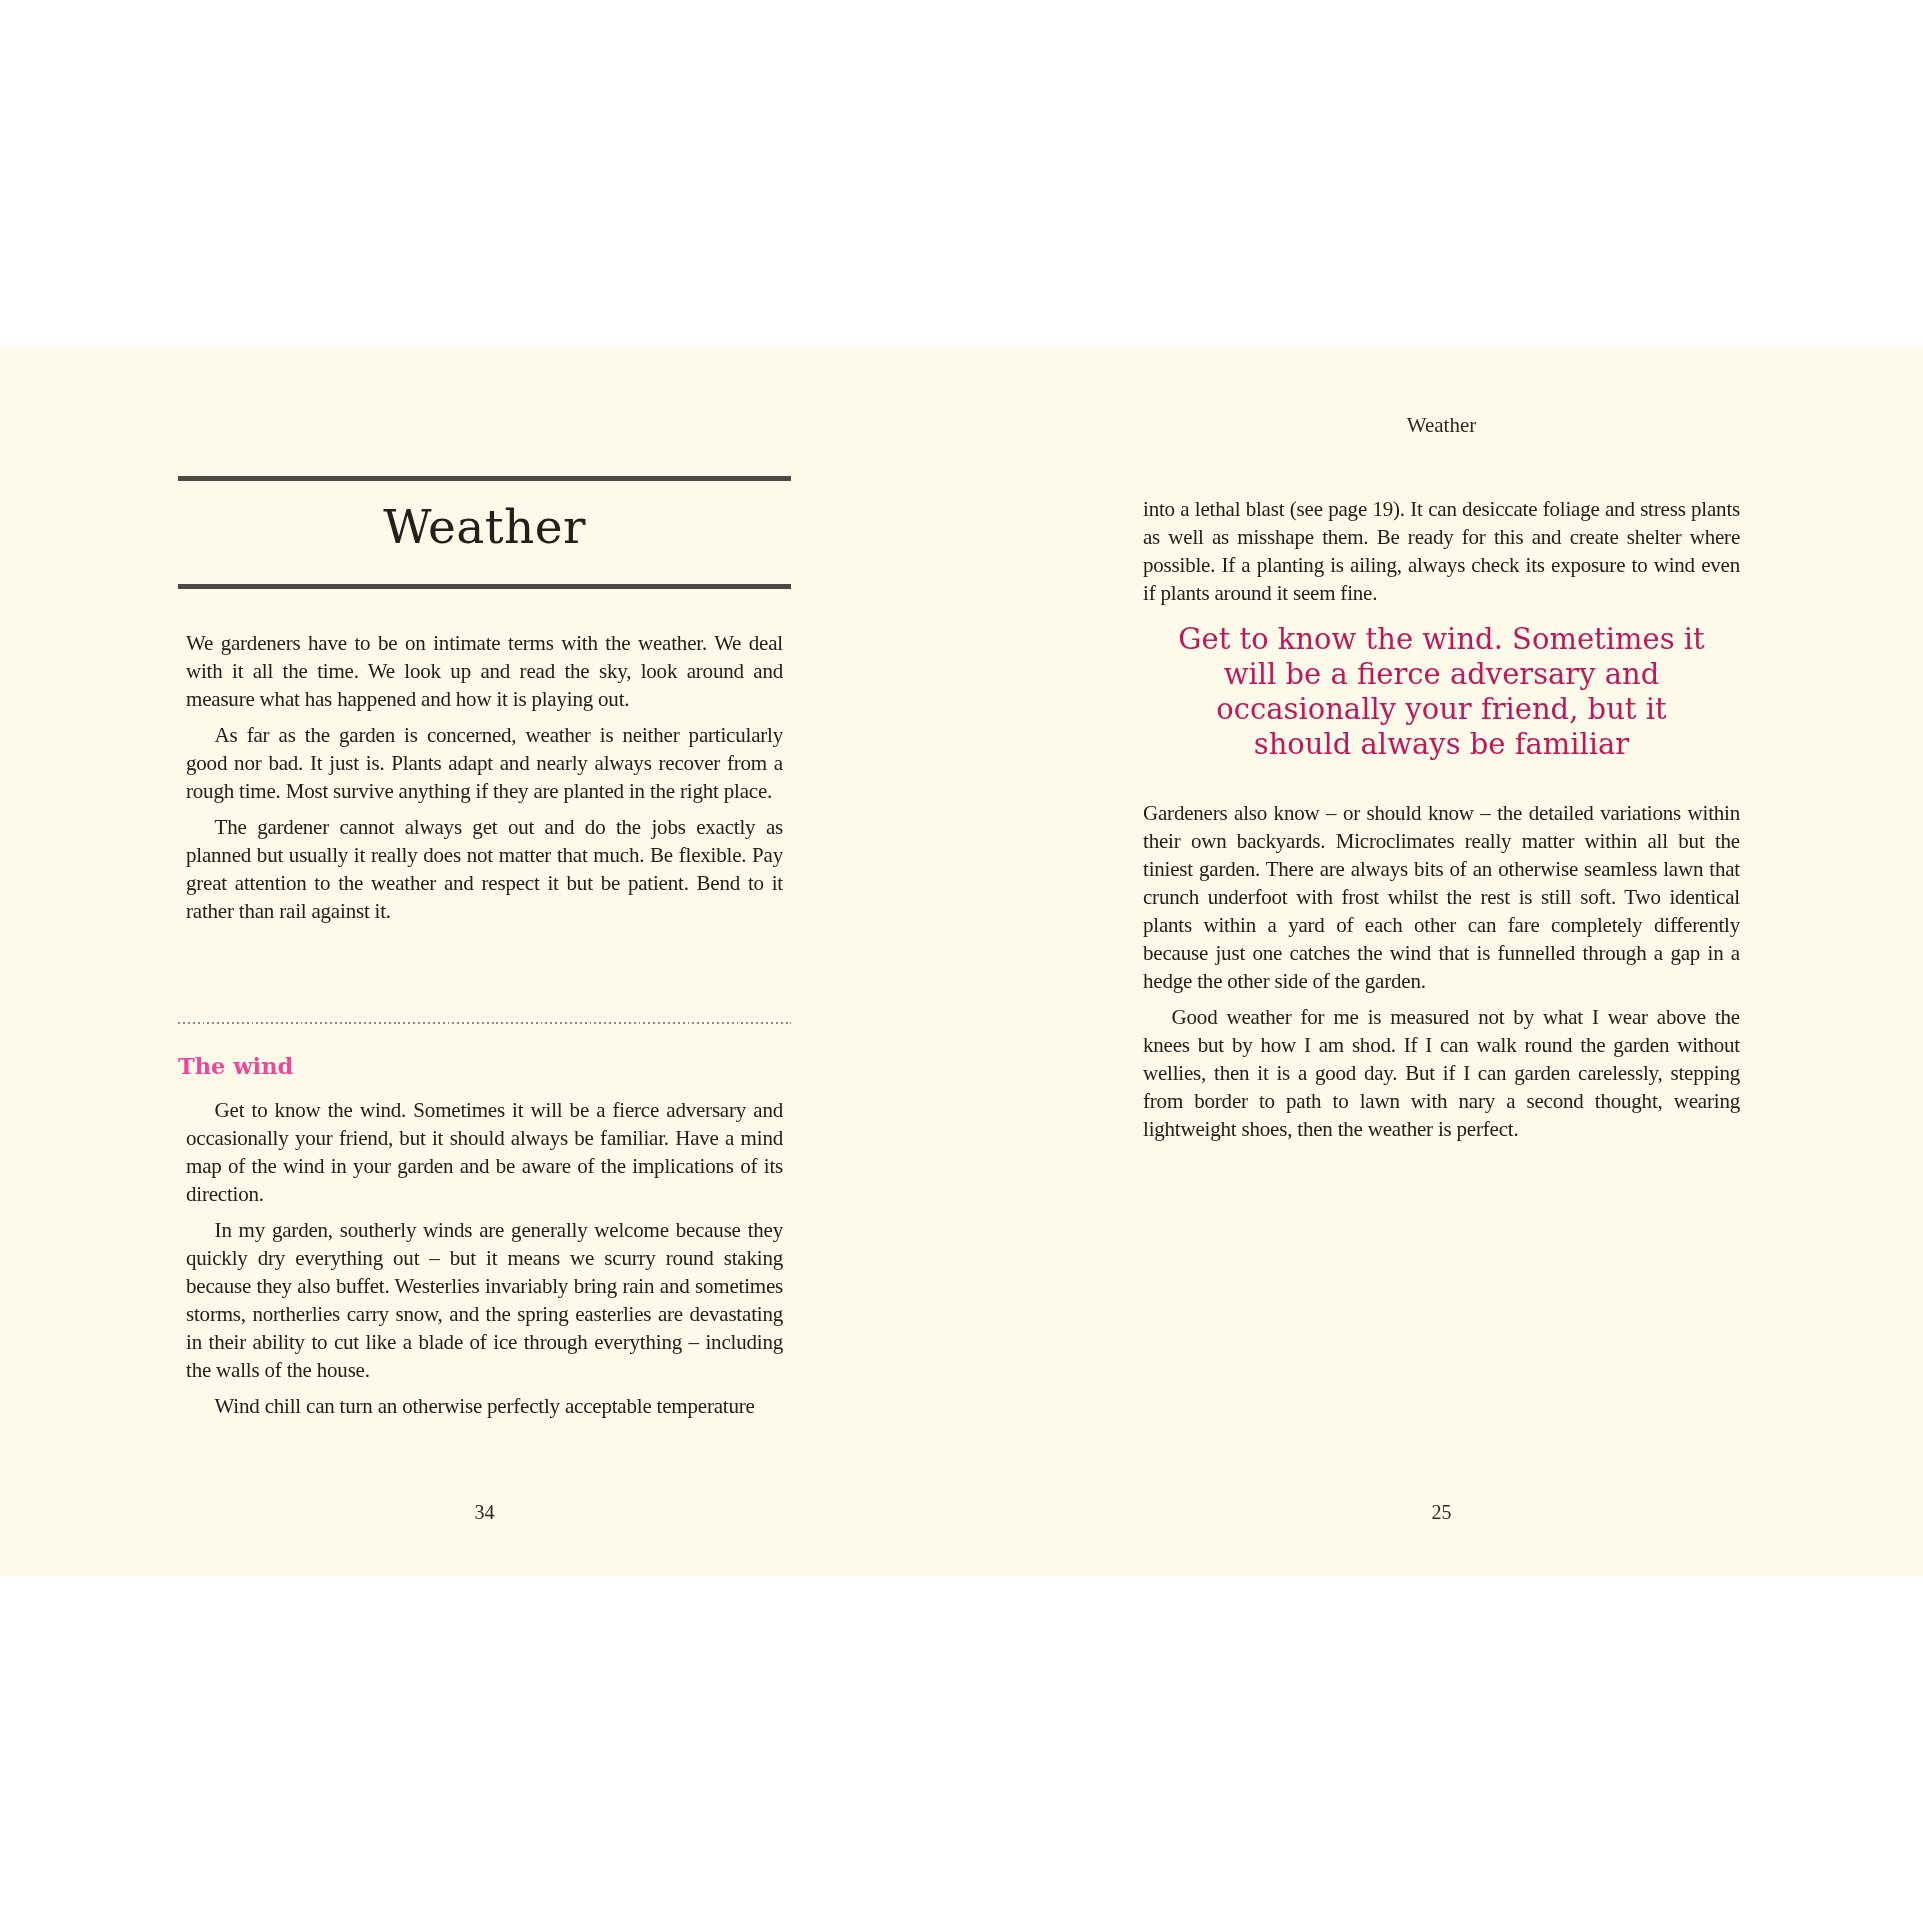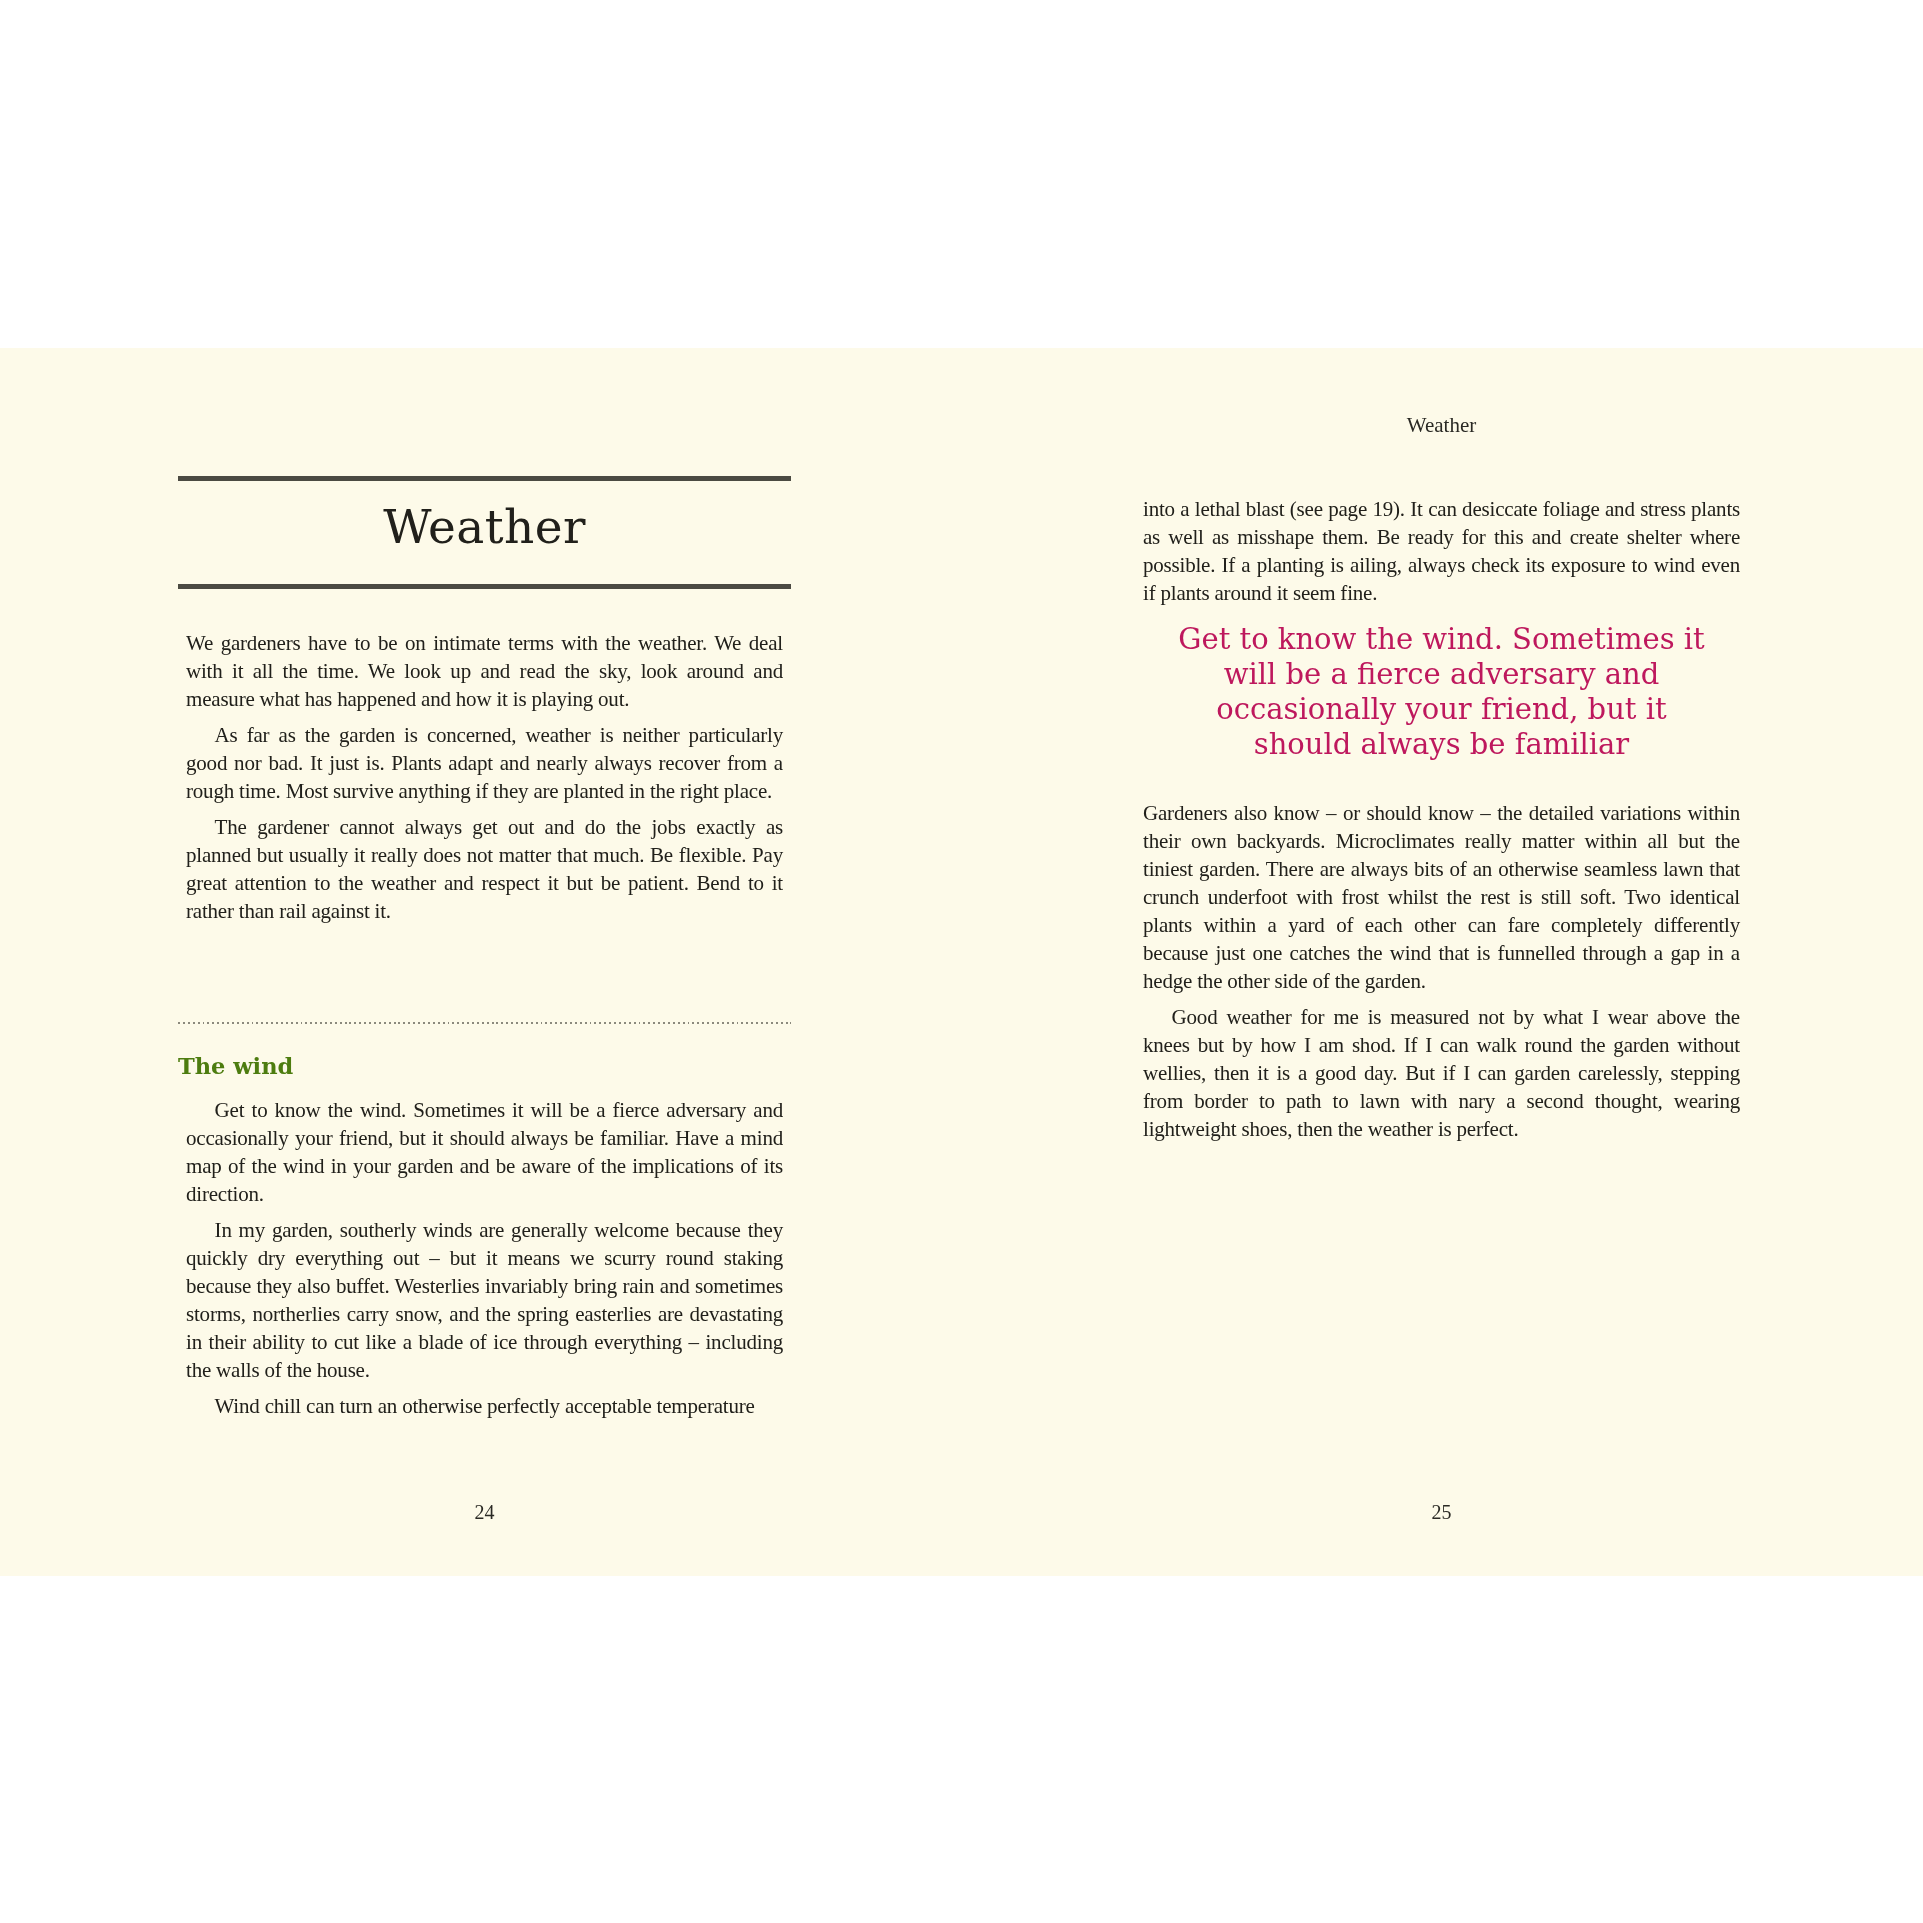--- a/index.html
+++ b/index.html
@@ -43,21 +43,21 @@
   .rp-body       { top:791px; }
 
   .dotted-rule {
     top:1022px; height:2.3px;
     background:repeating-linear-gradient(90deg, #8b897d 0 1.9px, transparent 1.9px 4.9px);
   }
 
   .section-heading {
     top:1052px; margin:0;
     font-family:"DejaVu Serif", serif; font-weight:bold;
-    font-size:22.5px; line-height:28.6px; color:#4d7c0f;
+    font-size:22.5px; line-height:28.6px; color:#ec4899;
     text-align:left;
   }
 
   .running-head {
     top:413px;
     font-size:21px; line-height:25.6px; text-align:center; color:#2a2924;
   }
 
   .pull-quote {
     top:622px; margin:0;
@@ -91,21 +91,21 @@
     <div class="dotted-rule"></div>
 
     <h2 class="section-heading">The wind</h2>
 
     <div class="body-block section-block">
       <p class="indent">Get to know the wind. Sometimes it will be a fierce adversary and occasionally your friend, but it should always be familiar. Have a mind map of the wind in your garden and be aware of the implications of its direction.</p>
       <p class="indent">In my garden, southerly winds are generally welcome because they quickly dry everything out – but it means we scurry round staking because they also buffet. Westerlies invariably bring rain and sometimes storms, northerlies carry snow, and the spring easterlies are devastating in their ability to cut like a blade of ice through everything – including the walls of the house.</p>
       <p class="indent">Wind chill can turn an otherwise perfectly acceptable temperature</p>
     </div>
 
-    <div class="page-number">24</div>
+    <div class="page-number">34</div>
   </section>
 
   <section class="page page-right">
     <div class="running-head">Weather</div>
 
     <div class="body-block rp-continuation">
       <p>into a lethal blast (see page 19). It can desiccate foliage and stress plants as well as misshape them. Be ready for this and create shelter where possible. If a planting is ailing, always check its exposure to wind even if plants around it seem fine.</p>
     </div>
 
     <div class="pull-quote">Get to know the wind. Sometimes it

